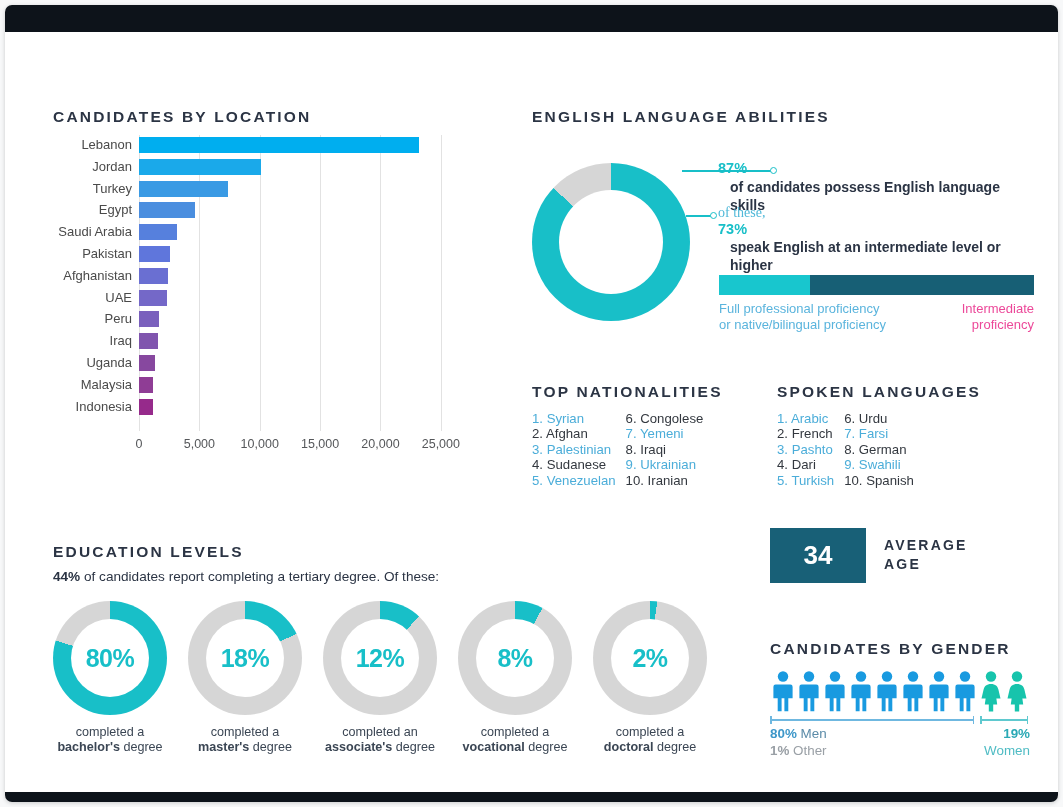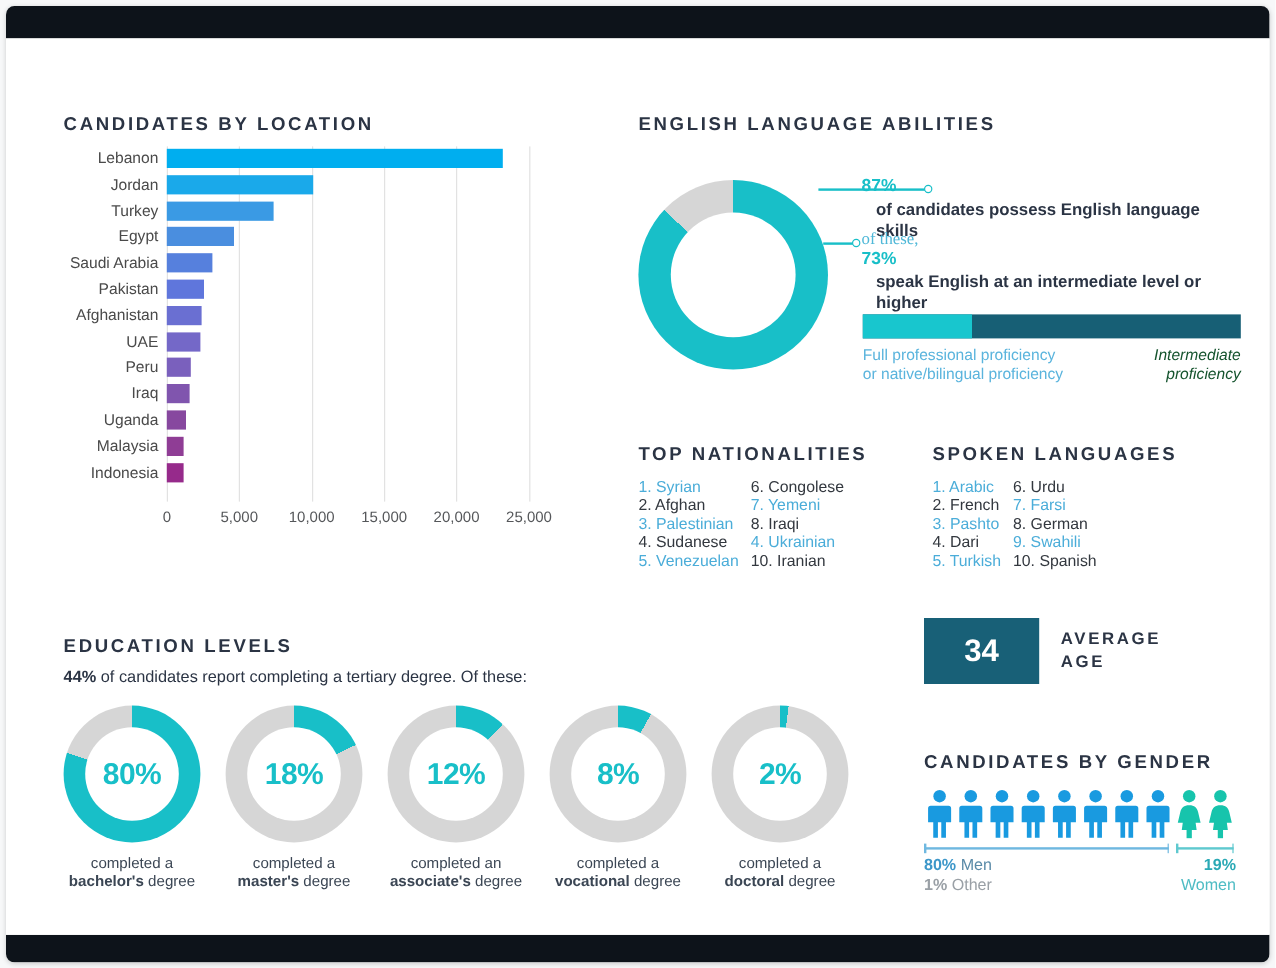--- a/index.html
+++ b/index.html
@@ -35,21 +35,21 @@
     background: #0d131a;
   }
   .bottombar {
     position: absolute;
     left: 0; bottom: 0;
     width: 1053px; height: 23px;
     background: #0d131a;
   }
   .canvas {
     position: absolute;
-    left: 0; top: 27px;
+    left: 0; top: 40px;
     width: 1053px; height: 747px;
     background: #ffffff;
   }
 
   .sect-title {
     position: absolute;
     font-size: 15.5px;
     font-weight: bold;
     letter-spacing: 2.2px;
     color: #2b3444;
@@ -131,21 +131,21 @@
     background: #175f75;
   }
   #stacked-bar .seg-a { position: absolute; left: 0; top: 0; height: 20px; background: #18c6ce; }
   #stack-legend { position: absolute; left: 187px; top: 166px; width: 315px; height: 36px; }
   .legend-left {
     position: absolute; left: 0; top: 0;
     font-size: 13px; line-height: 16px; color: #5ab4dd;
   }
   .legend-right {
     position: absolute; right: 0; top: 0; text-align: right;
-    font-size: 13px; line-height: 16px; color: #14532d; font-style: italic;
+    font-size: 13px; line-height: 16px; color: #ec4899;
   }
 
   
   #nat-block { position: absolute; left: 527px; top: 338px; width: 230px; }
   #lang-block { position: absolute; left: 772px; top: 338px; width: 250px; }
   .list-wrap { position: absolute; top: 28px; left: 0; display: flex; gap: 10px; }
   .list-col { list-style: none; margin: 0; padding: 0; }
   .list-col li {
     font-size: 13.2px;
     line-height: 15.4px;
@@ -362,21 +362,21 @@
               <li class="hl">1. Syrian</li>
               <li>2. Afghan</li>
               <li class="hl">3. Palestinian</li>
               <li>4. Sudanese</li>
               <li class="hl">5. Venezuelan</li>
             </ul>
           <ul class="list-col" id="nat-col2">
               <li>6. Congolese</li>
               <li class="hl">7. Yemeni</li>
               <li>8. Iraqi</li>
-              <li class="hl">4. Ukrainian</li>
+              <li class="hl">9. Ukrainian</li>
               <li>10. Iranian</li>
             </ul>
         </div>
       </div>
 
       <div id="lang-block">
         <div class="sect-title" style="left:0; top:0;">SPOKEN LANGUAGES</div>
         <div class="list-wrap">
           <ul class="list-col" id="lang-col1">
               <li class="hl">1. Arabic</li>

